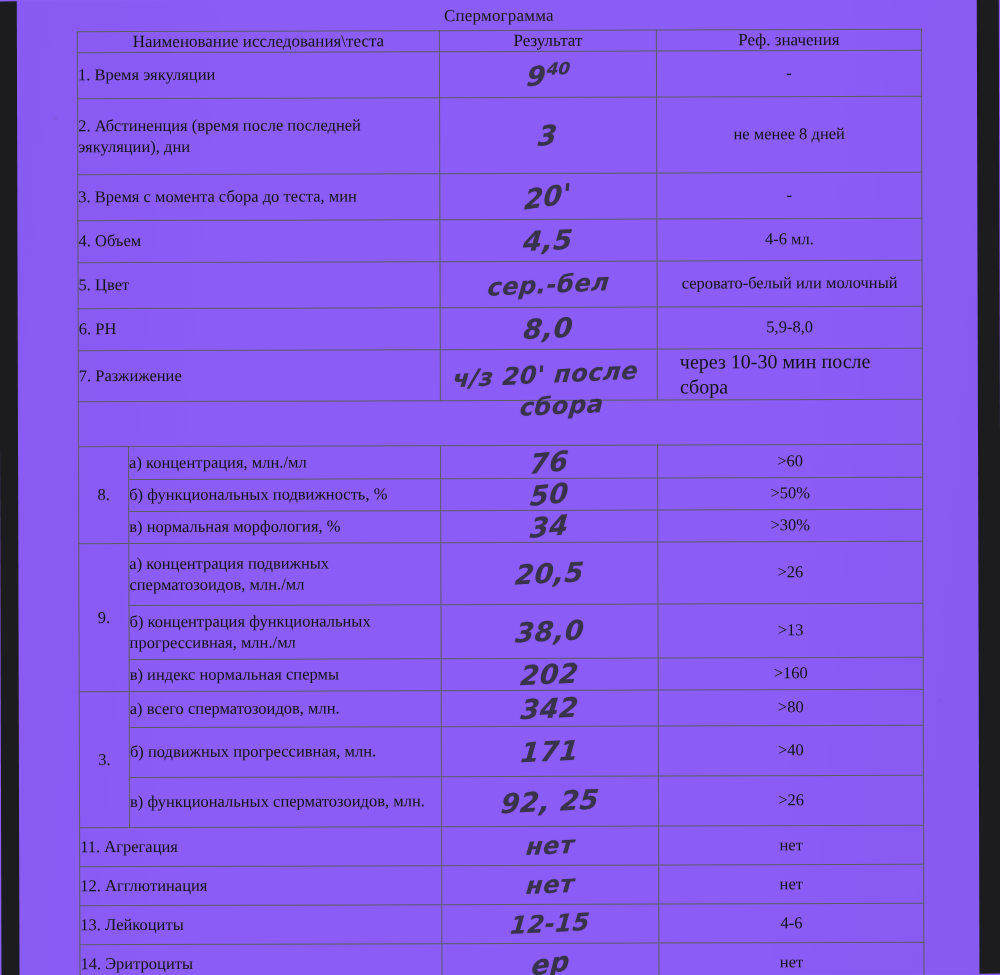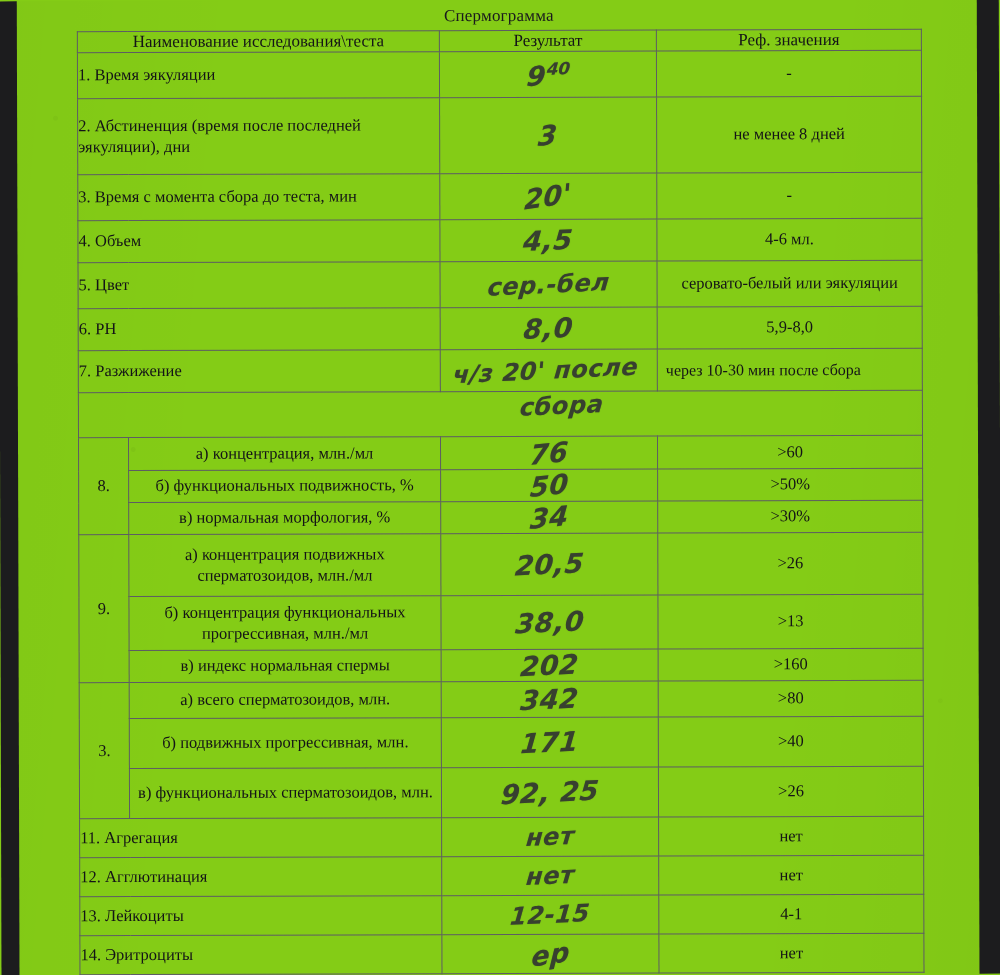--- a/index.html
+++ b/index.html
@@ -14,21 +14,21 @@
     overflow: hidden;
     font-family: "Liberation Serif", "DejaVu Serif", serif;
     color: #16161a;
     position: relative;
   }
 
   
   #scan-page {
     position: absolute;
     inset: 0;
-    background: #84cc16;
+    background: #8b5cf6;
   }
 
   
   .scan-band {
     position: absolute;
     top: 0;
     bottom: 0;
     background: #1c1c1e;
   }
   .scan-band.left  { left: 0;  width: 18px; }
@@ -83,21 +83,21 @@
   col.c-ref  { width: 265px; }
 
   .cell-name {
     padding: 7px 10px 7px 13px;
     line-height: 1.25;
     text-align: left;
   }
   .cell-sub {
     padding: 6px 8px 6px 11px;
     line-height: 1.24;
-    text-align: center;
+    text-align: left;
   }
   .cell-ref {
     text-align: center;
     padding: 7px 8px;
     line-height: 1.25;
   }
   .cell-idx {
     text-align: center;
     padding: 4px 2px;
     font-size: 16.5px;
@@ -216,37 +216,37 @@
             <span class="hw sz-lg tilt-b">4,5</span>
           </td>
           <td class="cell-ref">4-6 мл.</td>
         </tr>
 
         <tr style="height:46px">
           <td colspan="2" class="cell-name">5. Цвет</td>
           <td class="cell-res">
             <span class="hw sz-md tilt-b">сер.-бел</span>
           </td>
-          <td class="cell-ref">серовато-белый или эякуляции</td>
+          <td class="cell-ref">серовато-белый или молочный</td>
         </tr>
 
         <tr style="height:42px">
           <td colspan="2" class="cell-name">6. PH</td>
           <td class="cell-res">
             <span class="hw sz-lg tilt-b">8,0</span>
           </td>
           <td class="cell-ref">5,9-8,0</td>
         </tr>
 
         <tr style="height:42px">
           <td colspan="2" class="cell-name">7. Разжижение</td>
           <td class="cell-res">
             <span class="hw sz-md tilt-b" style="margin-left:-6px">ч/з 20' после</span>
           </td>
-          <td class="cell-ref" style="text-align:left;padding-left:8px;font-size:16px">через 10-30 мин после сбора</td>
+          <td class="cell-ref" style="text-align:left;padding-left:22px;font-size:20px">через 10-30 мин после сбора</td>
         </tr>
 
         <tr class="spacer-row">
           <td colspan="4"></td>
         </tr>
 
         <tr style="height:33px">
           <td rowspan="3" class="cell-idx">8.</td>
           <td class="cell-sub">а) концентрация, млн./мл</td>
           <td class="cell-res">
@@ -329,21 +329,21 @@
             <span class="hw sz-md tilt-b">нет</span>
           </td>
           <td class="cell-ref">нет</td>
         </tr>
 
         <tr style="height:39px">
           <td colspan="2" class="cell-name">13. Лейкоциты</td>
           <td class="cell-res">
             <span class="hw sz-md tilt-b">12-15</span>
           </td>
-          <td class="cell-ref">4-1</td>
+          <td class="cell-ref">4-6</td>
         </tr>
 
         <tr style="height:39px">
           <td colspan="2" class="cell-name">14. Эритроциты</td>
           <td class="cell-res">
             <span class="hw sz-lg tilt-c">ер</span>
           </td>
           <td class="cell-ref">нет</td>
         </tr>
 

